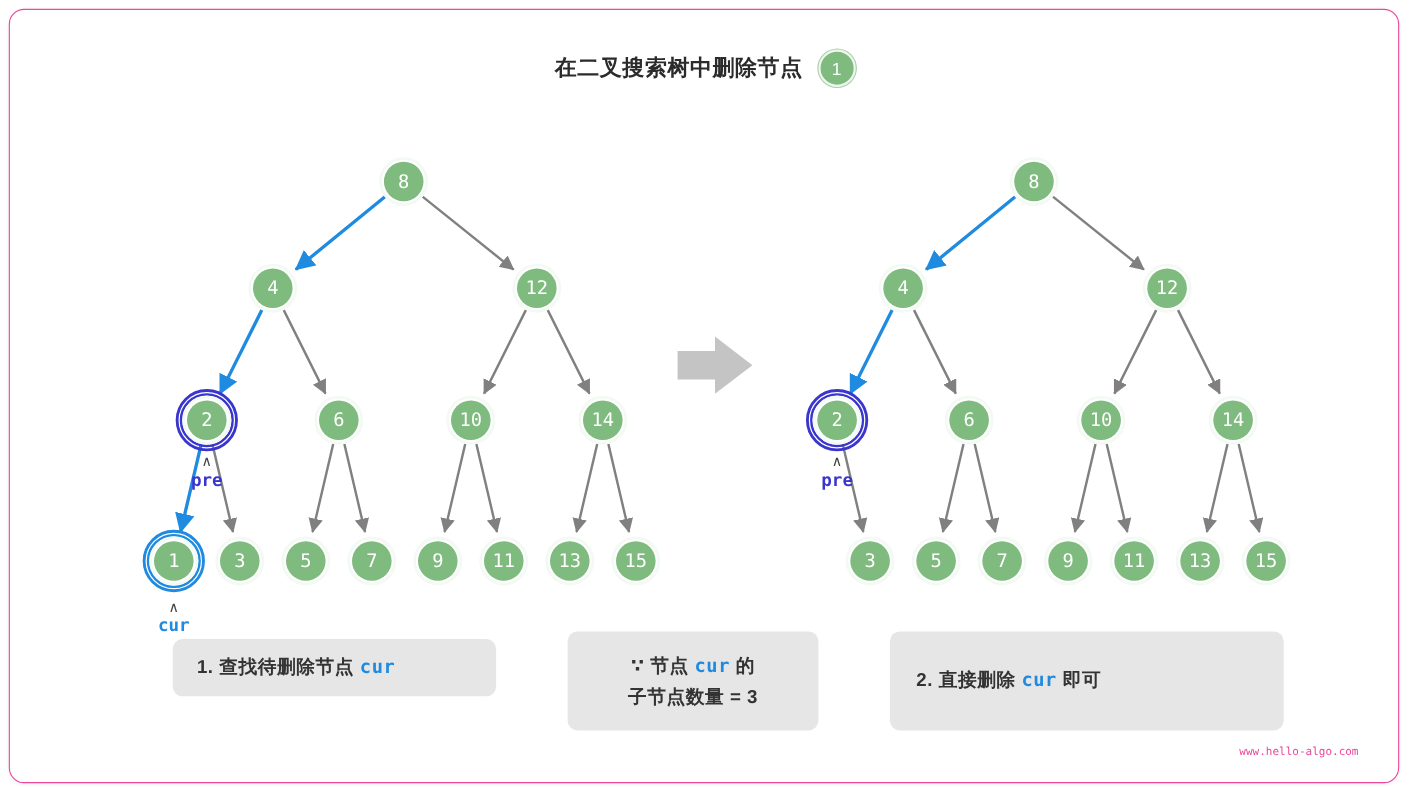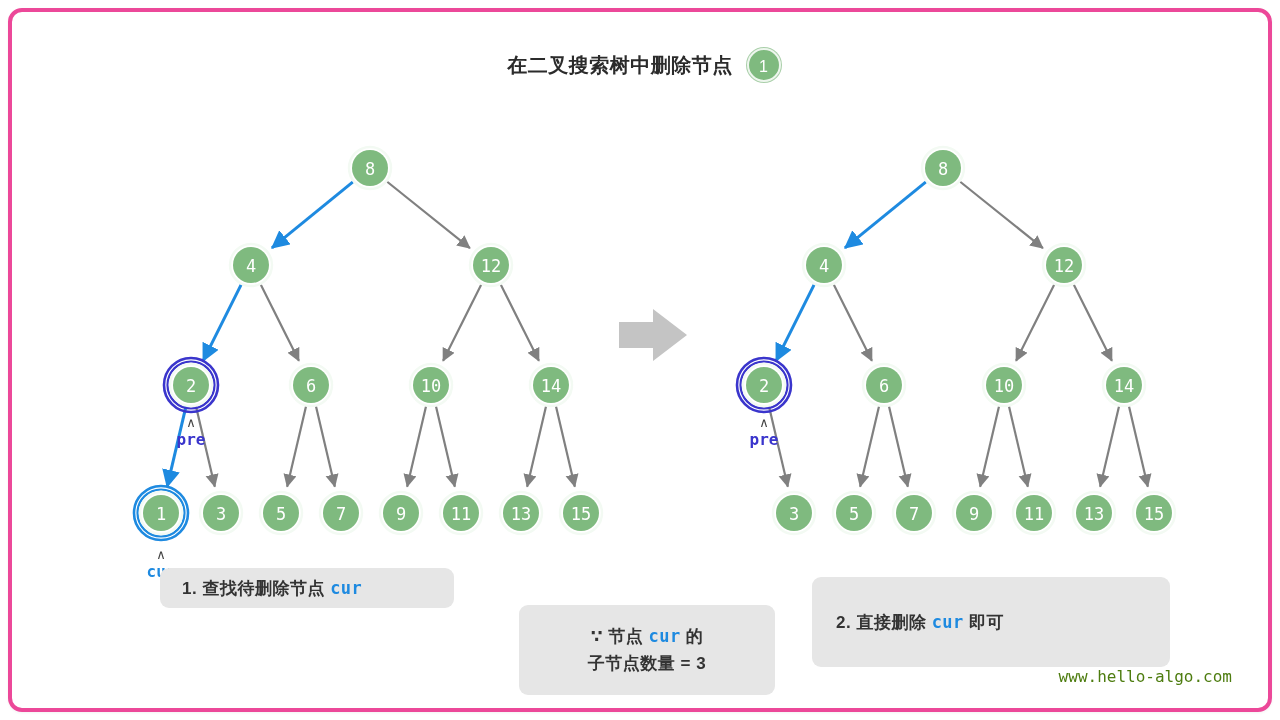--- a/index.html
+++ b/index.html
@@ -1,19 +1,19 @@
 <!DOCTYPE html>
 <html><head>
 <meta charset="utf-8">
 <style>
   html,body{margin:0;padding:0;background:#ffffff;}
   body{width:1280px;height:720px;overflow:hidden;
        font-family:"Liberation Sans","DejaVu Sans",sans-serif;}
   #card{position:absolute;left:8px;top:8px;width:1264px;height:704px;
-        background:#fff;border:4px solid #ec4899;border-radius:14px;
+        background:#fff;border:1px solid #ec4899;border-radius:14px;
         box-shadow:0 1px 3px rgba(0,0,0,0.05);box-sizing:border-box;overflow:hidden;}
   #title{position:absolute;left:0;top:36px;width:1264px;text-align:center;
          font-size:20px;font-weight:bold;color:#2b2b2b;letter-spacing:.5px;}
   #title .t-text{vertical-align:middle;}
   .badge{display:inline-block;vertical-align:middle;width:34px;height:34px;
          border-radius:50%;background:#7fba7f;border:2px solid #eef6ee;
          color:#fff;font-size:16px;font-weight:normal;line-height:34px;
          text-align:center;margin-left:14px;box-sizing:border-box;
          box-shadow:0 0 0 1px #a9cfa9;}
   svg#scene{position:absolute;left:0;top:0;width:1264px;height:704px;}
@@ -25,22 +25,22 @@
          fill:#444;text-anchor:middle;}
   .capbox{position:absolute;background:#e6e6e6;border-radius:9px;
           display:flex;flex-direction:column;justify-content:center;
           box-sizing:border-box;}
   .capline{font-size:17px;font-weight:bold;color:#333;white-space:pre;
            line-height:27px;letter-spacing:.5px;}
   .mono{font-family:"DejaVu Sans Mono","Liberation Mono",monospace;font-weight:bold;}
   .cur{color:#1e8ae0;}
   .pre{color:#3a35cc;}
   .dim{color:#8a8a8a;font-weight:normal;}
-  #watermark{position:absolute;right:36px;bottom:22px;color:#4d7c0f;
-             font-family:"DejaVu Sans Mono","Liberation Mono",monospace;font-size:16px;}
+  #watermark{position:absolute;right:36px;bottom:22px;color:#ec4899;
+             font-family:"DejaVu Sans Mono","Liberation Mono",monospace;font-size:10px;}
 </style>
 </head>
 <body>
 
 <div id="card">
 
   <div id="title">
     <span class="t-text">在二叉搜索树中删除节点</span><span class="badge">1</span>
   </div>
 
@@ -250,25 +250,25 @@
         <text x="179" y="433" class="ptr-label" fill="#3a35cc">pre</text>
         <text x="149" y="547" class="caret">∧</text>
         <text x="149" y="565" class="ptr-label" fill="#1e8ae0">cur</text>
       </g>
     <g id="ptrs-right">
         <text x="752" y="415" class="caret">∧</text>
         <text x="752" y="433" class="ptr-label" fill="#3a35cc">pre</text>
       </g>
   </svg>
 
-  <div class="capbox" id="cap-left" style="left:148px;top:556px;width:294px;height:40px;padding:0 22px;">
+  <div class="capbox" id="cap-left" style="left:148px;top:572px;width:294px;height:52px;padding:0 22px;">
     <div class="capline"><span>1. 查找待删除节点 </span><span class="mono cur">cur</span></div>
   </div>
 
-  <div class="capbox" id="cap-mid" style="left:507px;top:565px;width:256px;height:90px;padding:0 20px;align-items:center;margin-top:28px;">
+  <div class="capbox" id="cap-mid" style="left:507px;top:565px;width:228px;height:90px;padding:0 20px;align-items:center;">
     <div class="capline"><span>∵ 节点 </span><span class="mono cur">cur</span><span> 的</span></div>
     <div class="capline">子节点数量 = 3</div>
   </div>
 
   <div class="capbox" id="cap-right" style="left:800px;top:565px;width:358px;height:90px;padding:0 24px;">
     <div class="capline"><span>2. 直接删除 </span><span class="mono cur">cur</span><span> 即可</span></div>
   </div>
 
   <div id="watermark">www.hello-algo.com</div>
 </div>

